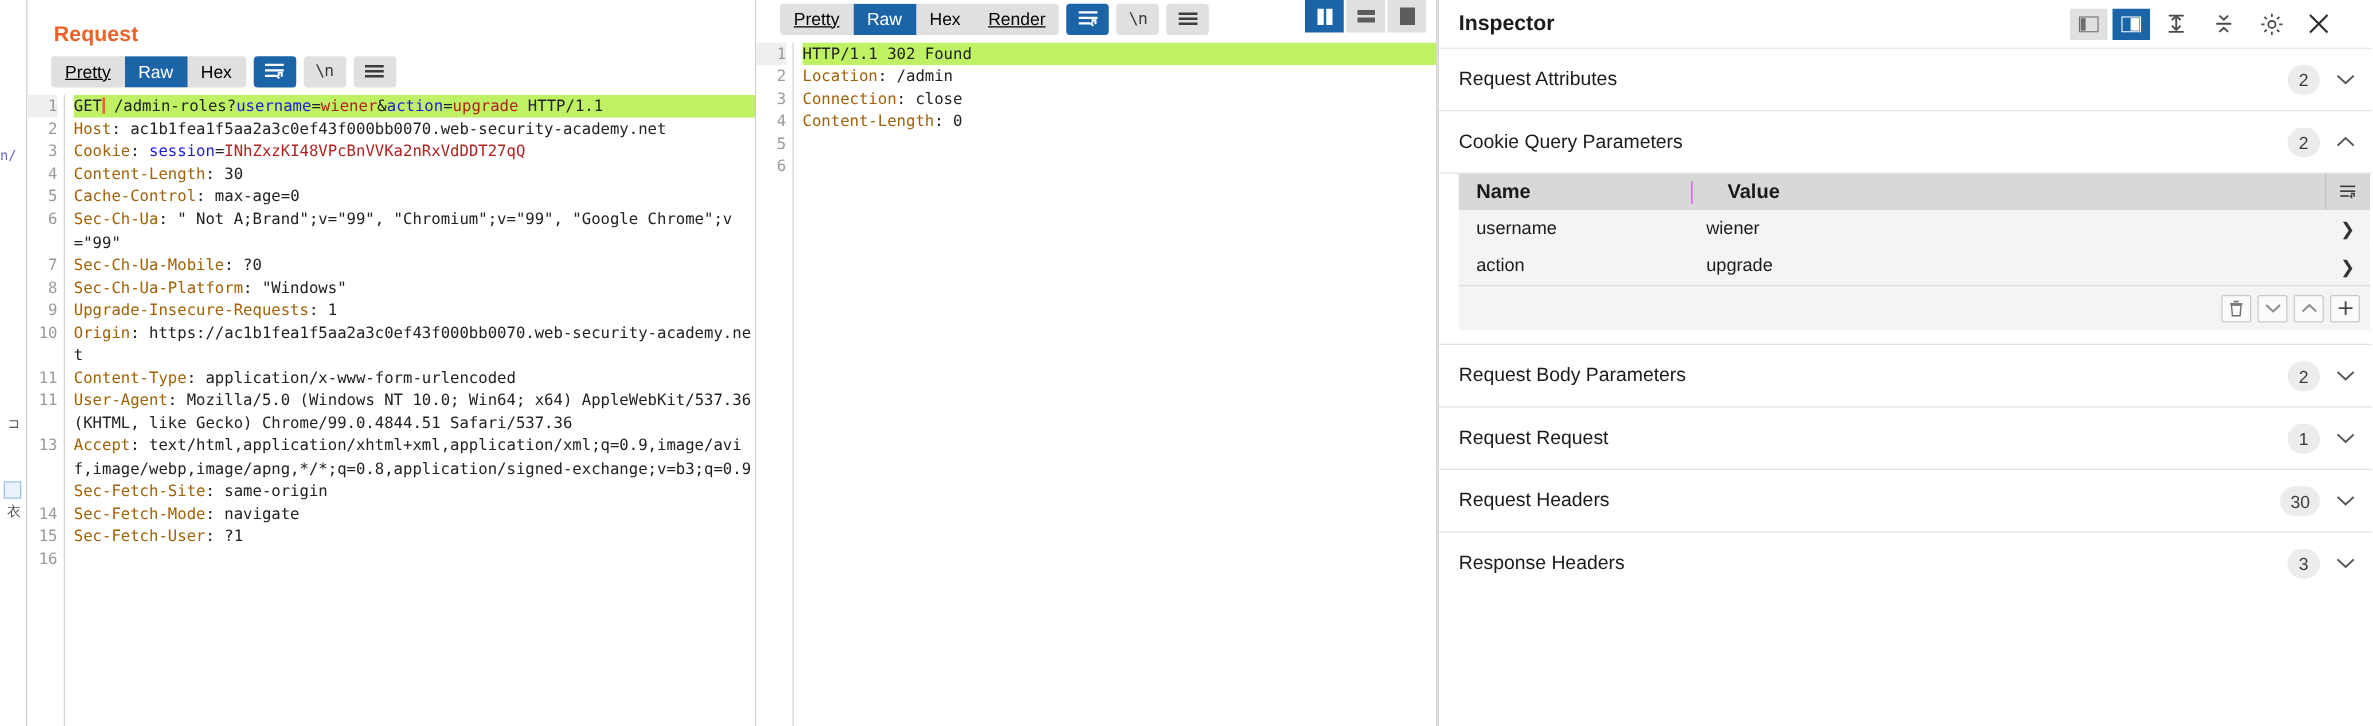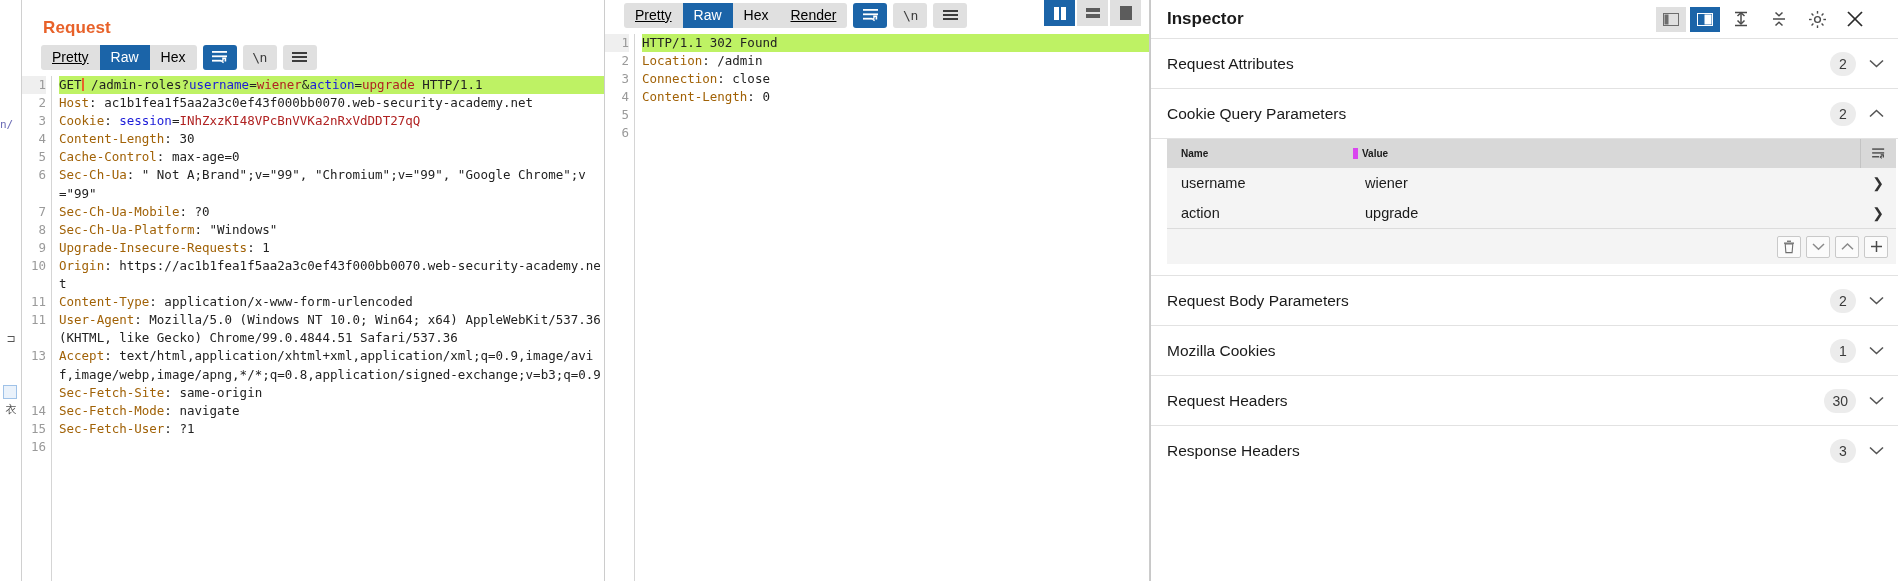--- a/index.html
+++ b/index.html
@@ -229,26 +229,26 @@
   }
   .chev { width: 16px; color: #555; font-size: 13px; display: flex; justify-content: center; }
 
   .param-table { border-top: 1px solid #e2e2e2; }
   .pt-head {
     display: flex;
     background: #d8d8d8;
     height: 29px;
     align-items: center;
     font-weight: bold;
-    font-size: 10px;
+    font-size: 16px;
     color: #1a1a1a;
     margin: 0 2px 0 16px;
   }
   .pt-head .c1 { flex: 0 0 186px; padding-left: 14px; }
-  .pt-head .c2 { flex: 1; padding-left: 4px; border-left: 5px solid #d946ef; }
+  .pt-head .c2 { flex: 1; padding-left: 28px; border-left: 1px solid #d946ef; }
   .pt-head .c3 { flex: 0 0 36px; display: flex; align-items: center; justify-content: center;
                  border-left: 1px solid #c3c3c3; height: 100%; }
   .pt-row {
     display: flex;
     height: 30px;
     align-items: center;
     font-size: 14.5px;
     color: #1a1a1a;
     background: #f4f4f4;
     margin: 0 2px 0 16px;
@@ -550,21 +550,21 @@
         <span class="sec-title">Request Body Parameters</span>
         <span class="badge">2</span>
         <span class="chev">
           <svg width="15" height="9" viewBox="0 0 15 9">
               <path d="M1 1.5 L7.5 7.5 L14 1.5" fill="none" stroke="#555" stroke-width="1.6"></path>
             </svg>
         </span>
       </div>
 
       <div class="sec-head">
-        <span class="sec-title">Mozilla Cookies</span>
+        <span class="sec-title">Request Request</span>
         <span class="badge">1</span>
         <span class="chev">
           <svg width="15" height="9" viewBox="0 0 15 9">
               <path d="M1 1.5 L7.5 7.5 L14 1.5" fill="none" stroke="#555" stroke-width="1.6"></path>
             </svg>
         </span>
       </div>
 
       <div class="sec-head">
         <span class="sec-title">Request Headers</span>

